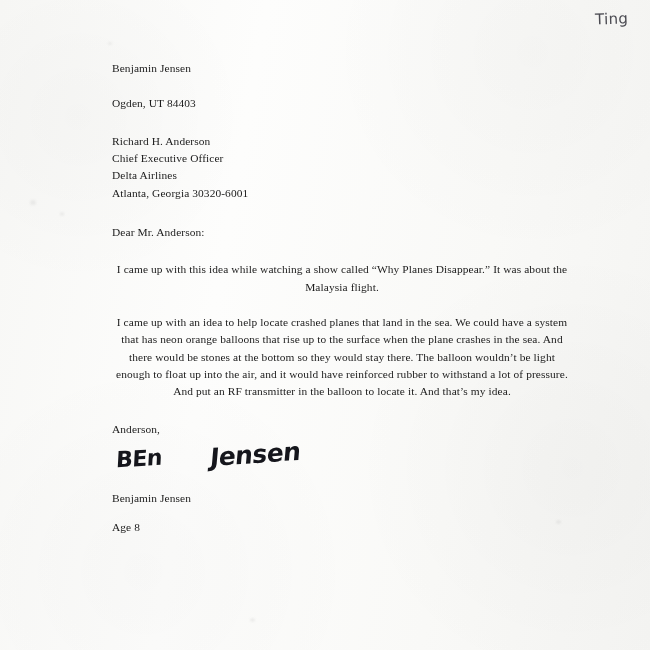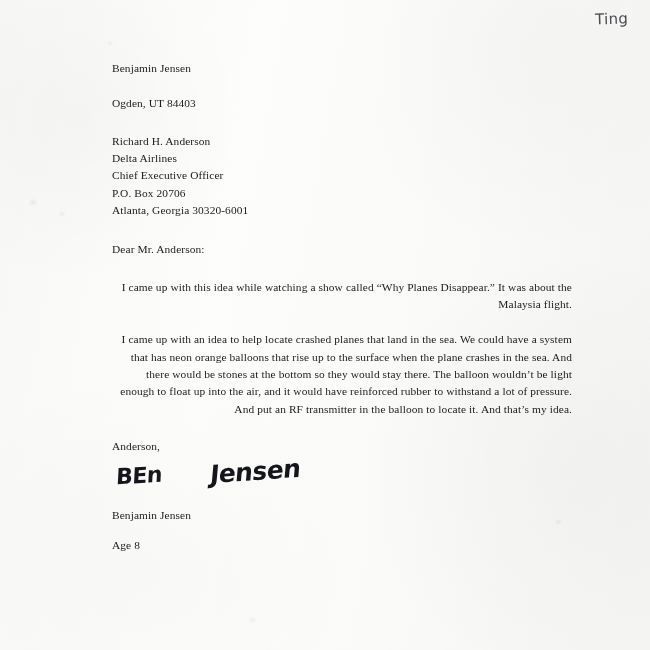--- a/index.html
+++ b/index.html
@@ -51,21 +51,21 @@
   .gap-a { height: 18px; }
   .gap-b { height: 20px; }
   .gap-c { height: 22px; }
   .gap-d { height: 20px; }
   .gap-e { height: 18px; }
   .gap-f { height: 20px; }
 
   .line { white-space: pre; }
 
   .para {
-    text-align: right;
+    text-align: center;
     margin: 0;
   }
 
   .sig-area {
     position: relative;
     height: 52px;
   }
 
   .signature {
     position: absolute;
@@ -118,23 +118,22 @@
 
     <div class="line">Benjamin Jensen</div>
 
     <div class="gap-a"></div>
 
     <div class="line">Ogden, UT 84403</div>
 
     <div class="gap-b"></div>
 
     <div class="line">Richard H. Anderson</div>
+    <div class="line">Chief Executive Officer</div>
     <div class="line">Delta Airlines</div>
-    <div class="line">Chief Executive Officer</div>
-    <div class="line">P.O. Box 20706</div>
     <div class="line">Atlanta, Georgia 30320-6001</div>
 
     <div class="gap-c"></div>
 
     <div class="line">Dear Mr. Anderson:</div>
 
     <div class="gap-d"></div>
 
     <p class="para">I came up with this idea while watching a show called “Why Planes Disappear.” It was about the Malaysia flight.</p>
 

